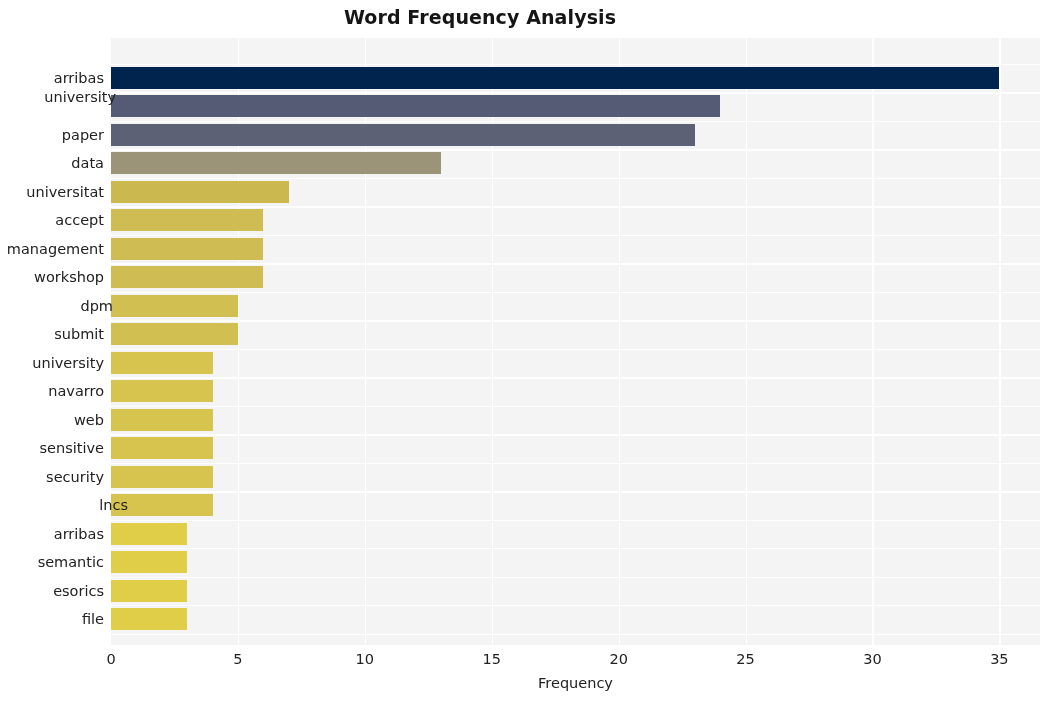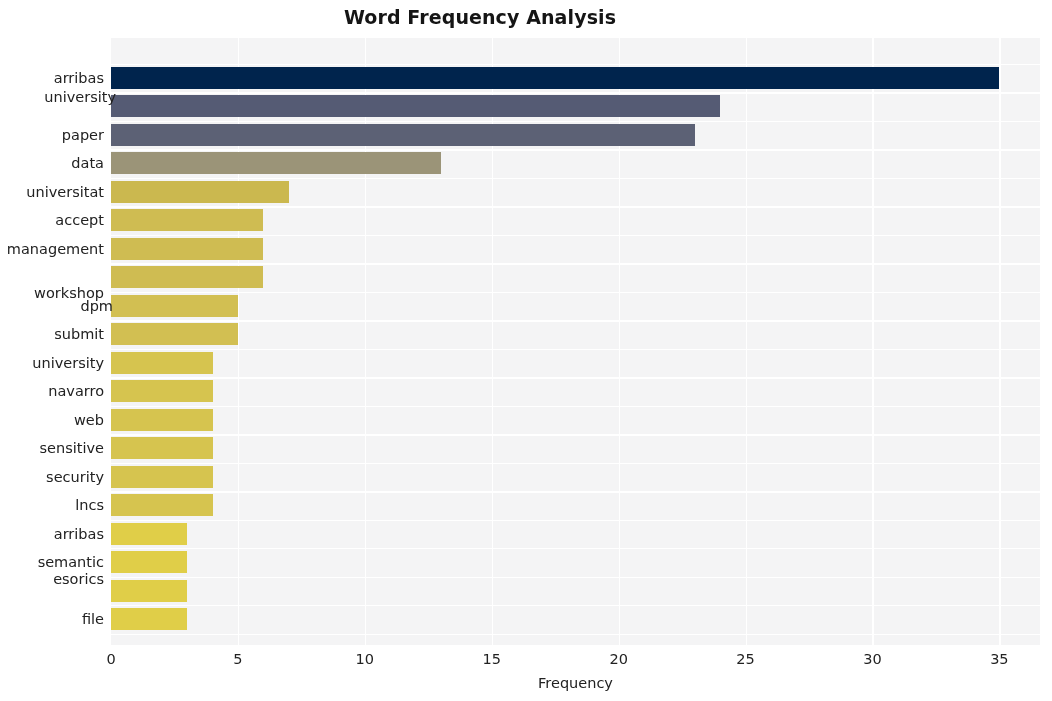--- a/index.html
+++ b/index.html
@@ -175,32 +175,32 @@
   </div>
 
   <div id="ylabels">
       <div class="ylabel" style="top: 69.8967px;">arribas</div>
       <div class="ylabel" style="top: 89px; margin-left: 12px;">university</div>
       <div class="ylabel" style="top: 126.892px;">paper</div>
       <div class="ylabel" style="top: 155.39px;">data</div>
       <div class="ylabel" style="top: 183.887px;">universitat</div>
       <div class="ylabel" style="top: 212.385px;">accept</div>
       <div class="ylabel" style="top: 240.883px;">management</div>
-      <div class="ylabel" style="top: 269.38px; margin-top: 16px;">workshop</div>
+      <div class="ylabel" style="top: 269.38px;">workshop</div>
       <div class="ylabel" style="top: 297.878px; margin-left: 9px;">dpm</div>
       <div class="ylabel" style="top: 326.376px;">submit</div>
       <div class="ylabel" style="top: 354.873px;">university</div>
       <div class="ylabel" style="top: 383.371px;">navarro</div>
       <div class="ylabel" style="top: 411.869px;">web</div>
       <div class="ylabel" style="top: 440.366px;">sensitive</div>
       <div class="ylabel" style="top: 468.864px;">security</div>
-      <div class="ylabel" style="top: 497.362px;">lncs</div>
+      <div class="ylabel" style="top: 497.362px; padding-left: 24px;">lncs</div>
       <div class="ylabel" style="top: 525.859px;">arribas</div>
       <div class="ylabel" style="top: 554.357px;">semantic</div>
-      <div class="ylabel" style="top: 571px;">esorics</div>
+      <div class="ylabel" style="top: 583px;">esorics</div>
       <div class="ylabel" style="top: 611.352px;">file</div>
     </div>
   <div id="xlabels">
       <div class="xlabel" style="left: 111px;">0</div>
       <div class="xlabel" style="left: 237.913px;">5</div>
       <div class="xlabel" style="left: 364.825px;">10</div>
       <div class="xlabel" style="left: 491.738px;">15</div>
       <div class="xlabel" style="left: 618.65px;">20</div>
       <div class="xlabel" style="left: 745.563px;">25</div>
       <div class="xlabel" style="left: 872.475px;">30</div>

